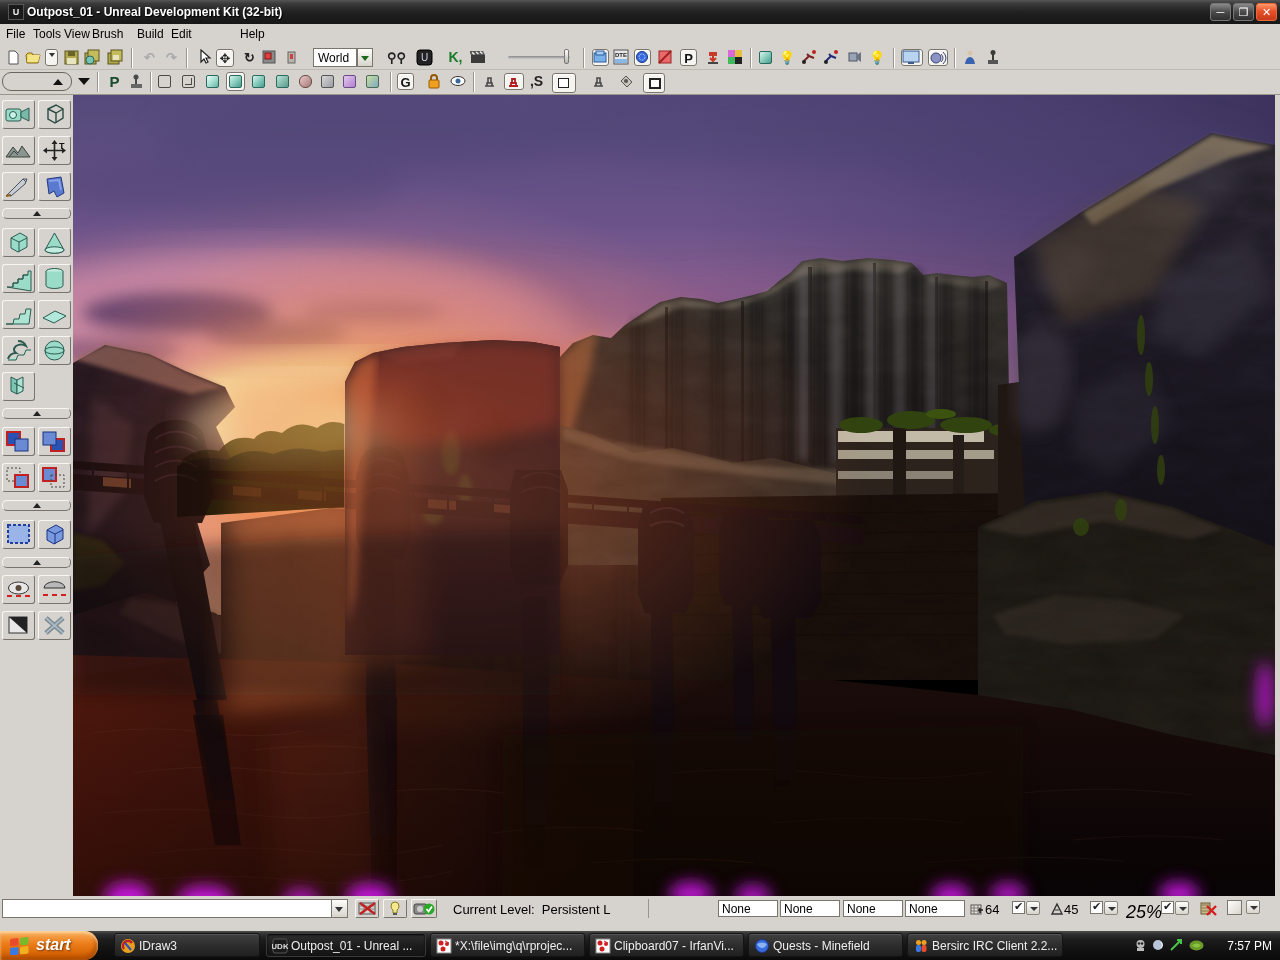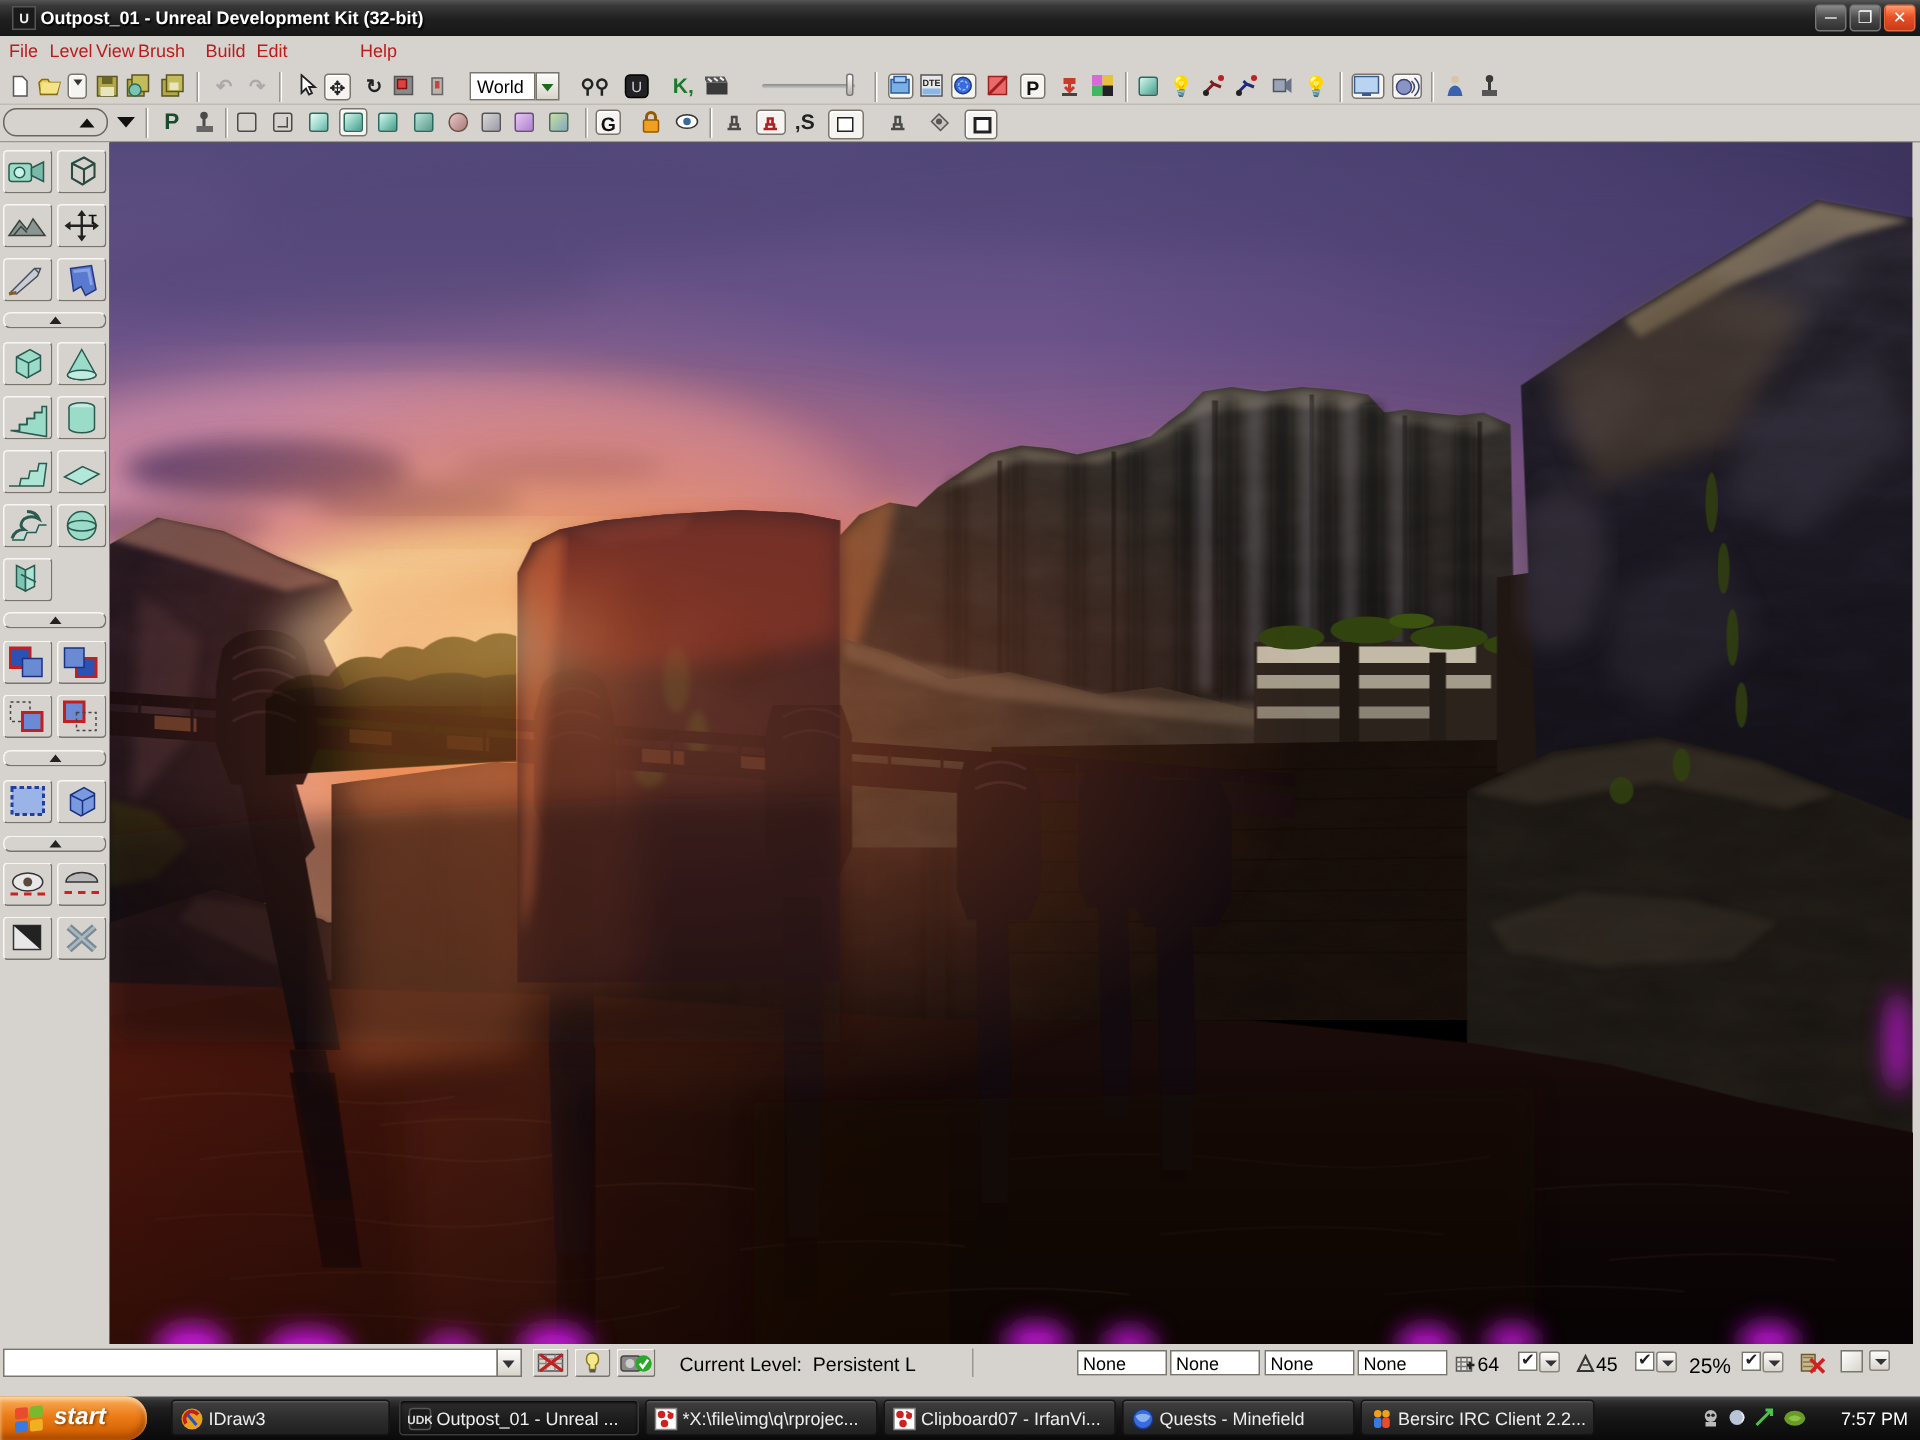--- a/index.html
+++ b/index.html
@@ -9,21 +9,21 @@
 
 #titlebar { left:0; top:0; width:1280px; height:24px;
   background:linear-gradient(#555 0%, #3a3a3a 15%, #282828 40%, #1f1f1f 55%, #171717 100%); }
 #titletext { left:27px; top:5px; color:#fff; font-weight:bold; font-size:12px; letter-spacing:0px; text-shadow:1px 1px 1px #000;}
 #titleicon { left:8px; top:4px; width:16px; height:16px; background:#1a1a1a; border:1px solid #555; color:#eee; font-size:9px; font-weight:bold; text-align:center; line-height:15px;}
 .capbtn { top:3px; width:21px; height:18px; border-radius:3px; font-size:11px; color:#fff; text-align:center; line-height:17px; }
 #btnmin  { left:1210px; background:linear-gradient(#8a8a8a,#4a4a4a 50%,#303030); border:1px solid #777;}
 #btnmax  { left:1233px; background:linear-gradient(#8a8a8a,#4a4a4a 50%,#303030); border:1px solid #777;}
 #btncls  { left:1256px; background:linear-gradient(#ff9a6a,#e8512a 45%,#c83a18); border:1px solid #e86a3a;}
 
-#menubar { left:0; top:24px; width:1280px; height:22px; background:#d6d3ce; font-size:12px; color:#b91c1c; }
+#menubar { left:0; top:24px; width:1280px; height:22px; background:#d6d3ce; font-size:12px; color:#000000; }
 .menuitem { position:absolute; top:3px; }
 
 #toolbar1 { left:0; top:46px; width:1280px; height:24px; background:#d6d3ce; border-bottom:1px solid #c0bcb4;}
 #toolbar2 { left:0; top:70px; width:1280px; height:25px; background:#d6d3ce; border-bottom:1px solid #9a968e;}
 
 #sidebar { left:0; top:95px; width:73px; height:811px; background:#d6d3ce; }
 
 #viewport { left:73px; top:95px; width:1202px; height:811px; background:#000; }
 #rightedge { left:1275px; top:95px; width:5px; height:811px; background:#d6d3ce; }
 
@@ -65,21 +65,21 @@
 <body>
 <div id="root">
   <div id="titlebar" class="abs"></div>
   <div id="titleicon" class="abs">U</div>
   <div id="titletext" class="abs">Outpost_01 - Unreal Development Kit (32-bit)</div>
   <div id="btnmin" class="abs capbtn">─</div>
   <div id="btnmax" class="abs capbtn">❐</div>
   <div id="btncls" class="abs capbtn">✕</div>
   <div id="menubar" class="abs">
     <span class="menuitem" style="left:6px;">File</span>
-    <span class="menuitem" style="left:33px;">Level</span>
+    <span class="menuitem" style="left:33px;">Tools</span>
     <span class="menuitem" style="left:64px;">View</span>
     <span class="menuitem" style="left:92px;">Brush</span>
     <span class="menuitem" style="left:137px;">Build</span>
     <span class="menuitem" style="left:171px;">Edit</span>
     <span class="menuitem" style="left:208px;margin-left:32px;">Help</span>
   </div>
   <div id="toolbar1" class="abs">
     <div class="ti" style="left:5px;">
         <svg width="17" height="17">
           <path d="M4,2 h6 l3,3 v10 h-9 Z" fill="#fff" stroke="#555" stroke-width="1"></path>
@@ -873,21 +873,21 @@
     <div style="position:absolute; left:985px; top:6px; font-size:13px;">64</div>
     <div class="chk" style="left:1012px;"></div>
     <div class="dd" style="left:1026px;"></div>
     <div style="position:absolute; left:1050px; top:6px;"><svg width="14" height="14">
           <path d="M2,12 L7,2 L12,12 Z" fill="none" stroke="#333" stroke-width="1.4"></path>
           <path d="M5,8 l4,0" stroke="#333"></path>
         </svg></div>
     <div style="position:absolute; left:1064px; top:6px; font-size:13px;">45</div>
     <div class="chk" style="left:1090px;"></div>
     <div class="dd" style="left:1104px;"></div>
-    <div style="position:absolute; left:1126px; top:6px; font-size:14px;">25%</div>
+    <div style="position:absolute; left:1126px; top:6px; font-size:18px;font-style:italic;">25%</div>
     <div class="chk" style="left:1161px;"></div>
     <div class="dd" style="left:1175px;"></div>
     <div style="position:absolute; left:1200px; top:5px;"><svg width="17" height="16">
           <rect x="1" y="2" width="9" height="11" fill="#c8b890" stroke="#6a5a30"></rect>
           <path d="M2,4 h7 M2,7 h7 M2,10 h7" stroke="#8a7848"></path>
           <path d="M7,14 L16,5 M7,5 L16,14" stroke="#d02020" stroke-width="2.4"></path>
         </svg></div>
     <div style="position:absolute; left:1227px; top:4px; width:15px; height:15px; background:linear-gradient(135deg,#fff,#d8d4cc); border:1px solid #7a766e;"></div>
     <div class="dd" style="left:1246px; top:4px;"></div>
   </div>

